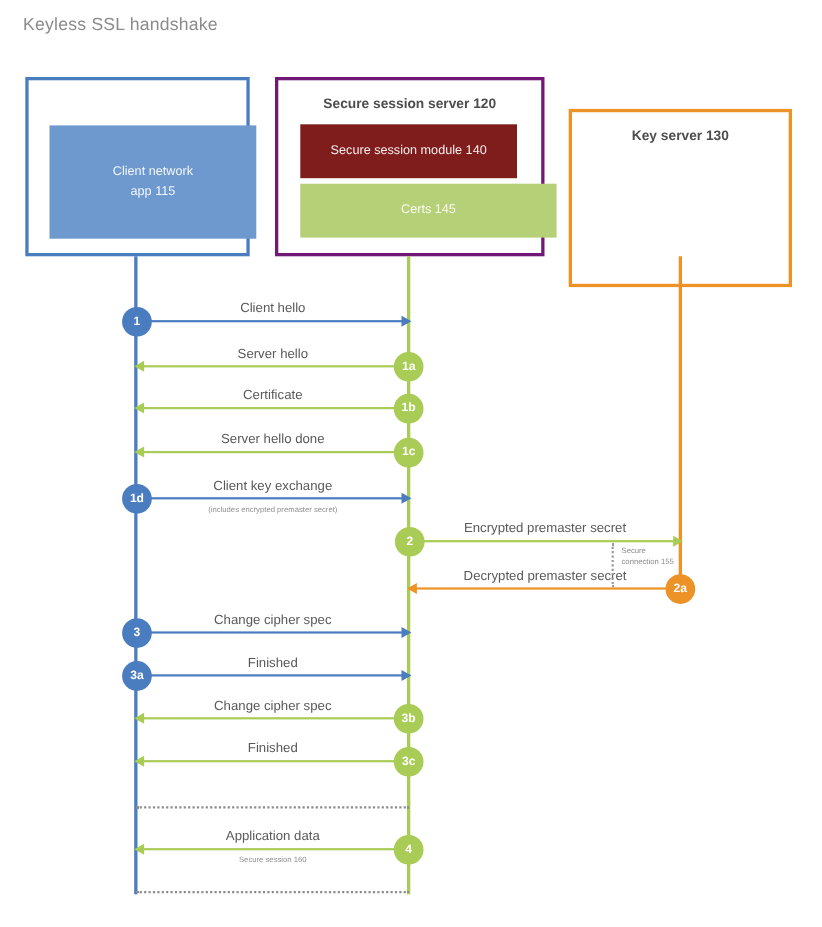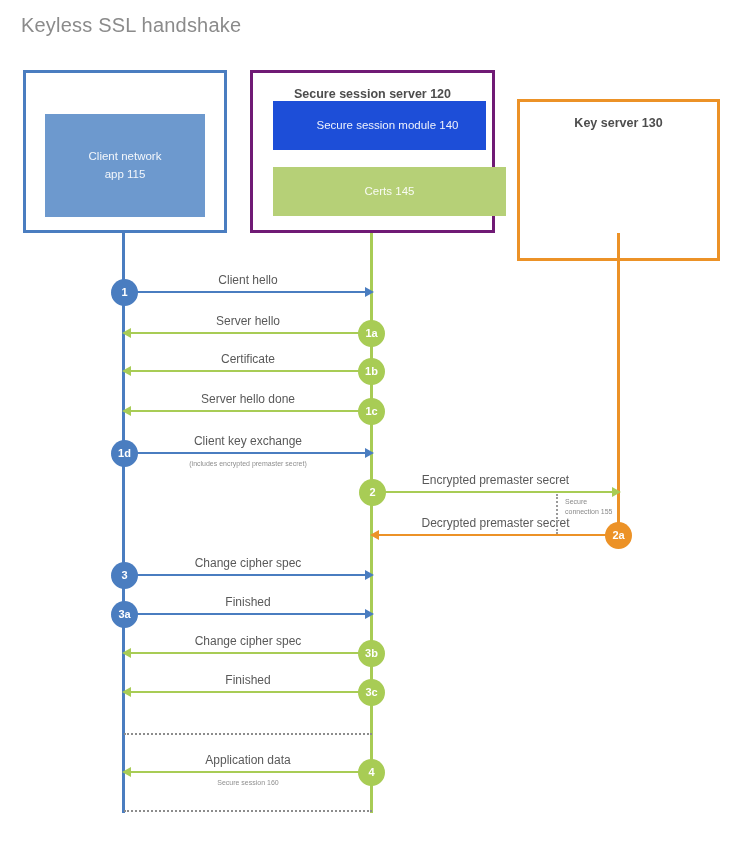--- a/index.html
+++ b/index.html
@@ -5,37 +5,37 @@
   html,body{margin:0;padding:0;background:#ffffff;}
   #canvas{
     position:relative;
     width:747px;height:843px;
     background:#ffffff;
     font-family:"Liberation Sans", sans-serif;
     overflow:hidden;
   }
   .diagram-title{
     position:absolute;left:21px;top:14px;
-    font-size:20px;color:#8b8b8b;letter-spacing:.2px;
+    font-size:16px;color:#8b8b8b;letter-spacing:.2px;
   }
   
   .actor{position:absolute;background:#fff;box-sizing:border-box;}
   .actor-title{
     position:absolute;left:0;right:0;top:14px;text-align:center;
     font-weight:bold;font-size:12.5px;color:#4d4d4d;
   }
   .component{
     position:absolute;display:flex;align-items:center;justify-content:center;
     text-align:center;font-size:11.5px;color:rgba(255,255,255,0.92);
     white-space:pre-line;line-height:1.5;
   }
   #actor-client{left:23px;top:70px;width:204px;height:163px;border:3px solid #4a7dc0;}
-  #actor-client .component{left:19px;top:41px;width:160px;height:103px;background:#6d99ce;}
+  #actor-client .component{left:19px;top:41px;width:188px;height:103px;background:#6d99ce;}
   #actor-server{left:250px;top:70px;width:245px;height:163px;border:3px solid #701a75;}
-  #actor-server .component.c1{left:20px;top:28px;width:197px;height:49px;background:#1d4ed8;padding-left:16px;}
+  #actor-server .component.c1{left:20px;top:40px;width:197px;height:49px;background:#7f1d1d;}
   #actor-server .component.c2{left:20px;top:94px;width:233px;height:49px;background:#b6d077;}
   #actor-key{left:517px;top:71px;width:203px;height:162px;border:3px solid #ec9227;margin-top:28px;}
   #actor-key .component{left:18px;top:39px;width:160px;height:103px;background:#e3a259;}
   
   .lifeline{position:absolute;width:3px;}
   #lifeline-client{left:122px;top:233px;height:580px;background:#4a7dc0;}
   #lifeline-server{left:370px;top:233px;height:580px;background:#a8cc55;}
   #lifeline-key{left:617px;top:233px;height:302px;background:#ec9227;}
   
   .msg{position:absolute;height:0;}

